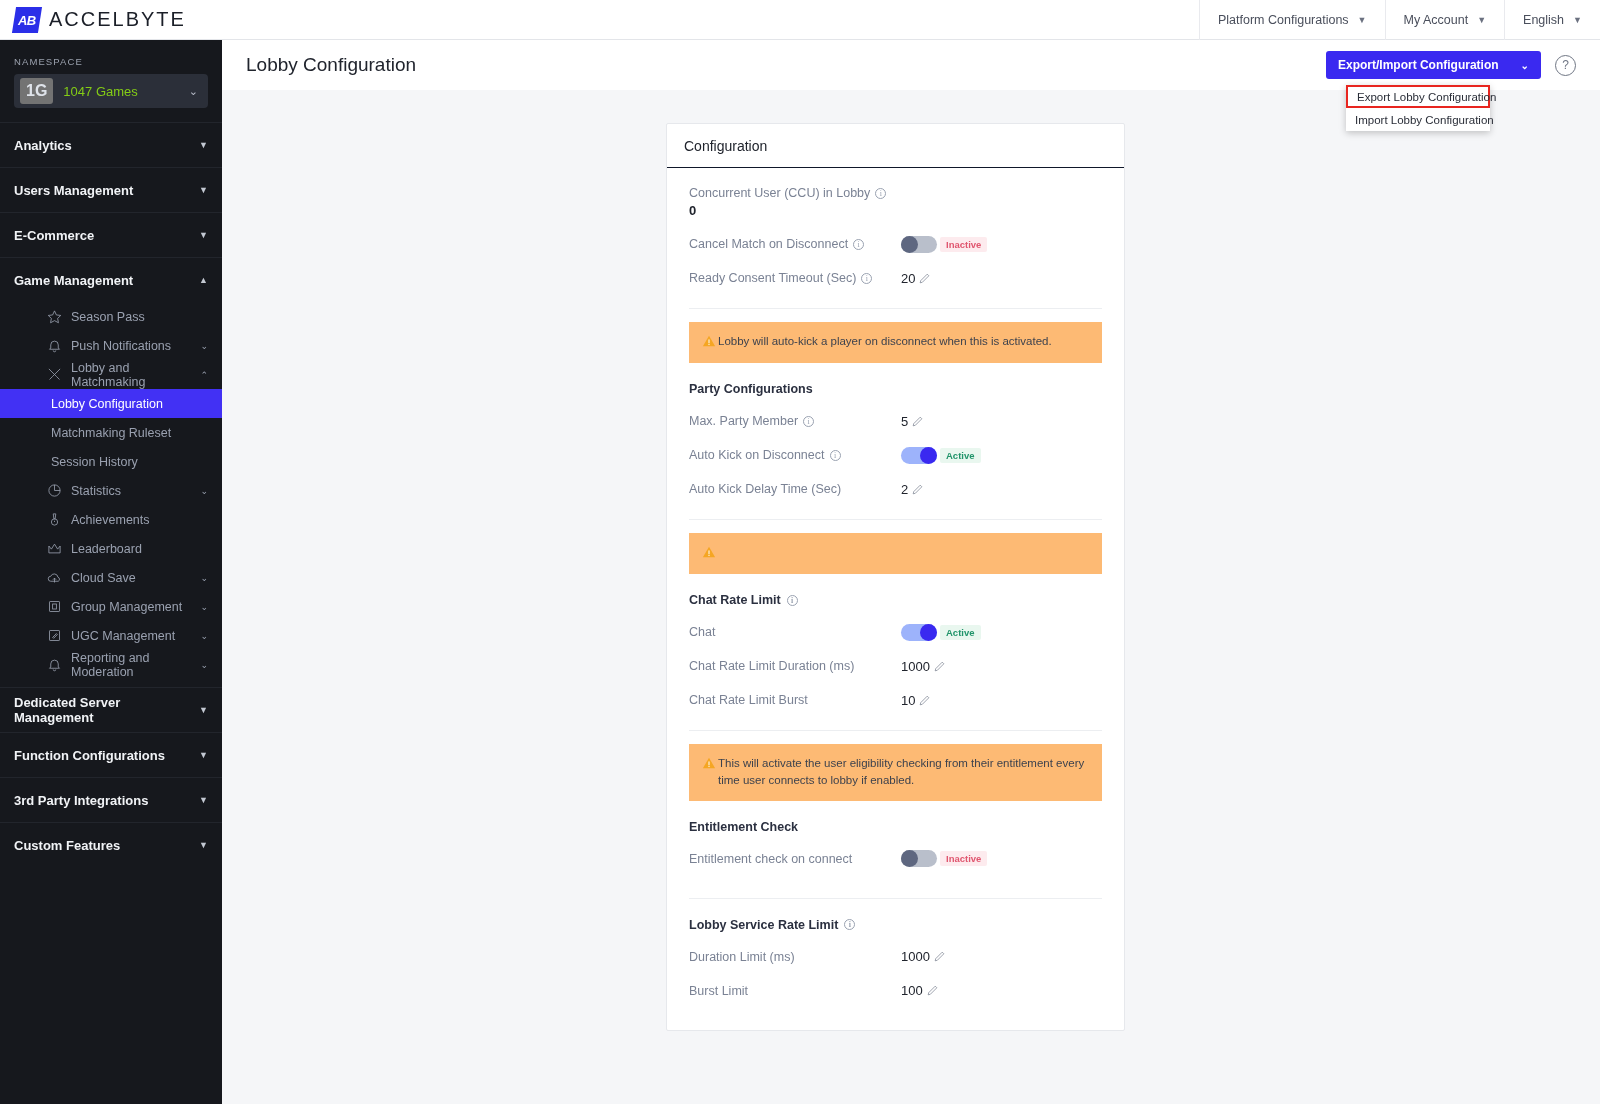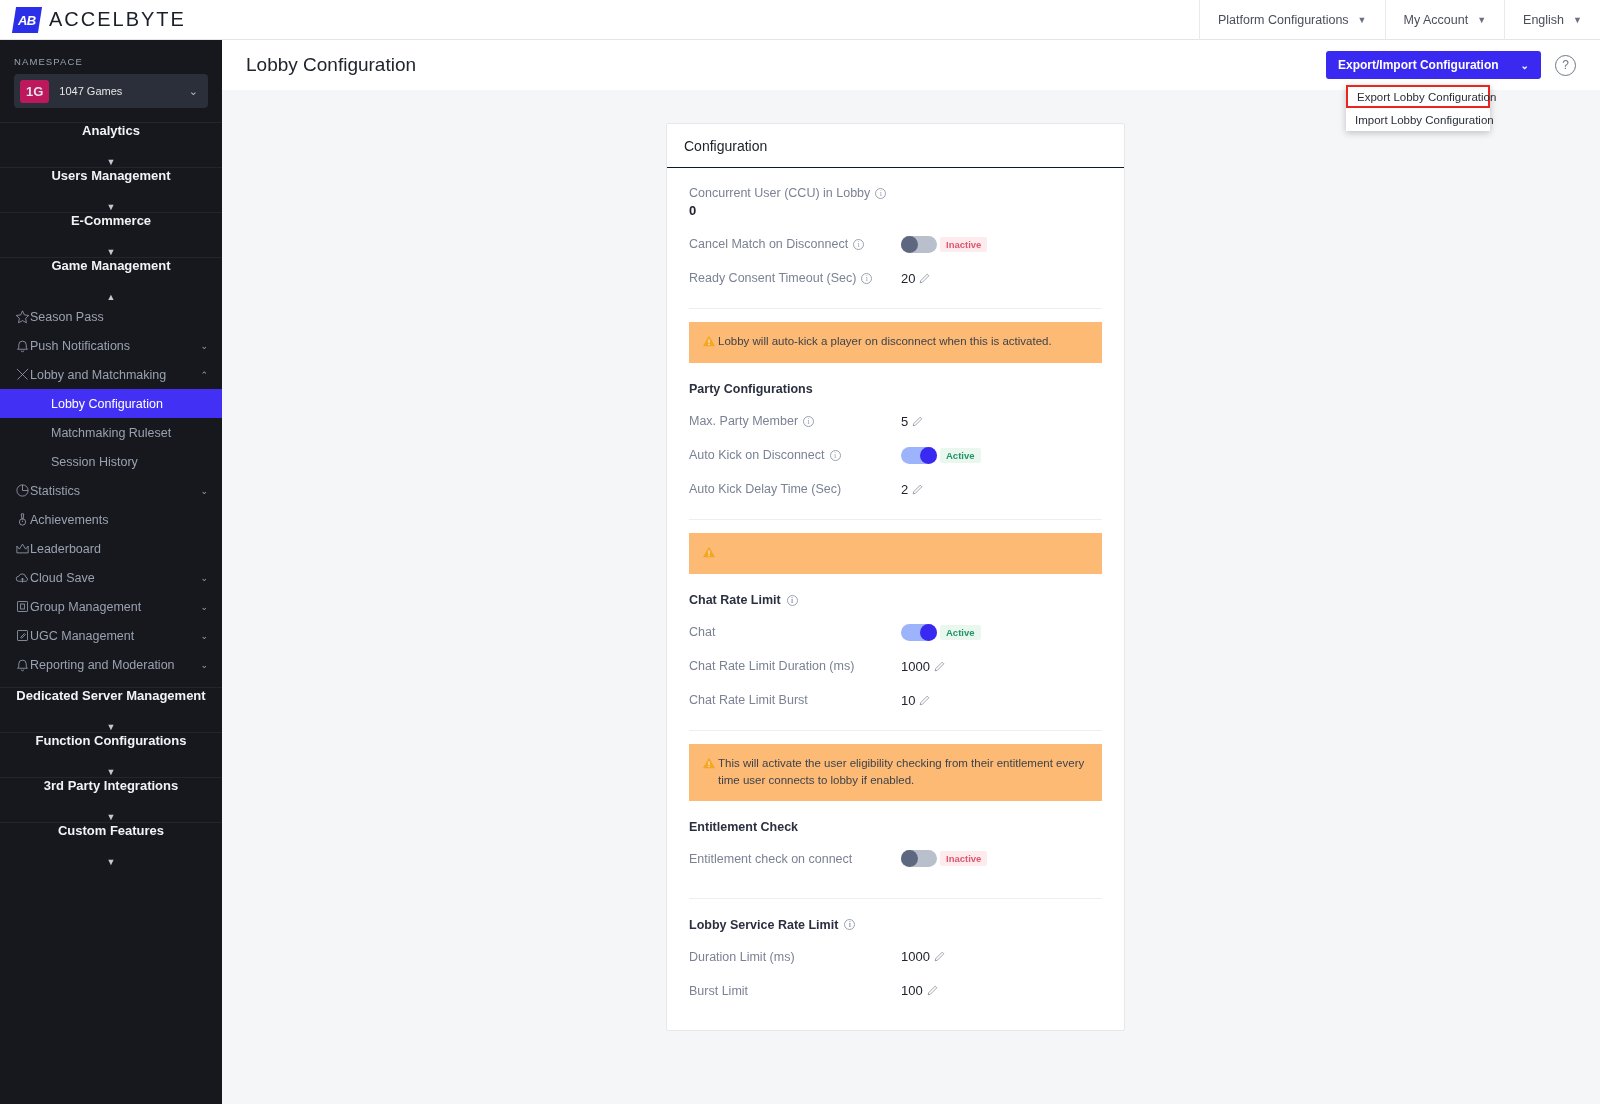--- a/index.html
+++ b/index.html
@@ -41,36 +41,36 @@
     position: absolute; top: 40px; left: 0; width: 222px; height: 1064px;
     background: #16181d; overflow: hidden;
   }
   .ns-block { padding: 16px 14px 14px 14px; }
   .ns-label { font-size: 9.5px; letter-spacing: 1.1px; color: #9ba1ae; margin-bottom: 7px; }
   .ns-select {
     background: #2b2f39; border-radius: 4px; height: 34px;
     display: flex; align-items: center; padding: 0 10px 0 6px; cursor: pointer;
   }
   .ns-badge {
-    background: #be185d; color: #dfe3ea; font-size: 13px; font-weight: 700;
+    background: #737373; color: #dfe3ea; font-size: 16px; font-weight: 700;
     border-radius: 3px; padding: 4px 6px; margin-right: 10px;
   }
-  .ns-name { color: #e5e5e5; font-size: 11px; font-weight: 500; flex: 1; }
+  .ns-name { color: #84cc16; font-size: 13px; font-weight: 500; flex: 1; }
   .ns-caret { color: #b6bcc8; font-size: 11px; }
 
   .nav-group {
     height: 45px; display: flex; align-items: center; justify-content: space-between;
     padding: 0 14px; border-top: 1px solid #22252c;
-    color: #f1f3f6; font-size: 13px; font-weight: 700; cursor: pointer; flex-direction: column;
+    color: #f1f3f6; font-size: 13px; font-weight: 700; cursor: pointer;
   }
   .nav-group .g-caret { font-size: 9px; color: #c3c8d2; }
 
   .nav-item {
     height: 29px; display: flex; align-items: center; padding: 0 14px;
-    color: #9aa1b0; font-size: 12.5px; cursor: pointer; 
+    color: #9aa1b0; font-size: 12.5px; cursor: pointer; gap: 9px; margin-left: 32px;
   }
   .nav-item .ico { width: 16px; height: 16px; flex: 0 0 16px; display: flex; align-items: center; justify-content: center; }
   .nav-item .ico svg { width: 15px; height: 15px; stroke: #9aa1b0; fill: none; stroke-width: 1.3; }
   .nav-item .lbl { flex: 1; }
   .nav-item .i-caret { font-size: 9px; color: #9aa1b0; }
   .nav-sub { height: 29px; display: flex; align-items: center; padding-left: 51px;
     color: #9aa1b0; font-size: 12.5px; cursor: pointer; }
   .nav-sub.active { background: #4231f4; color: #ffffff; font-weight: 500; }
 
   

